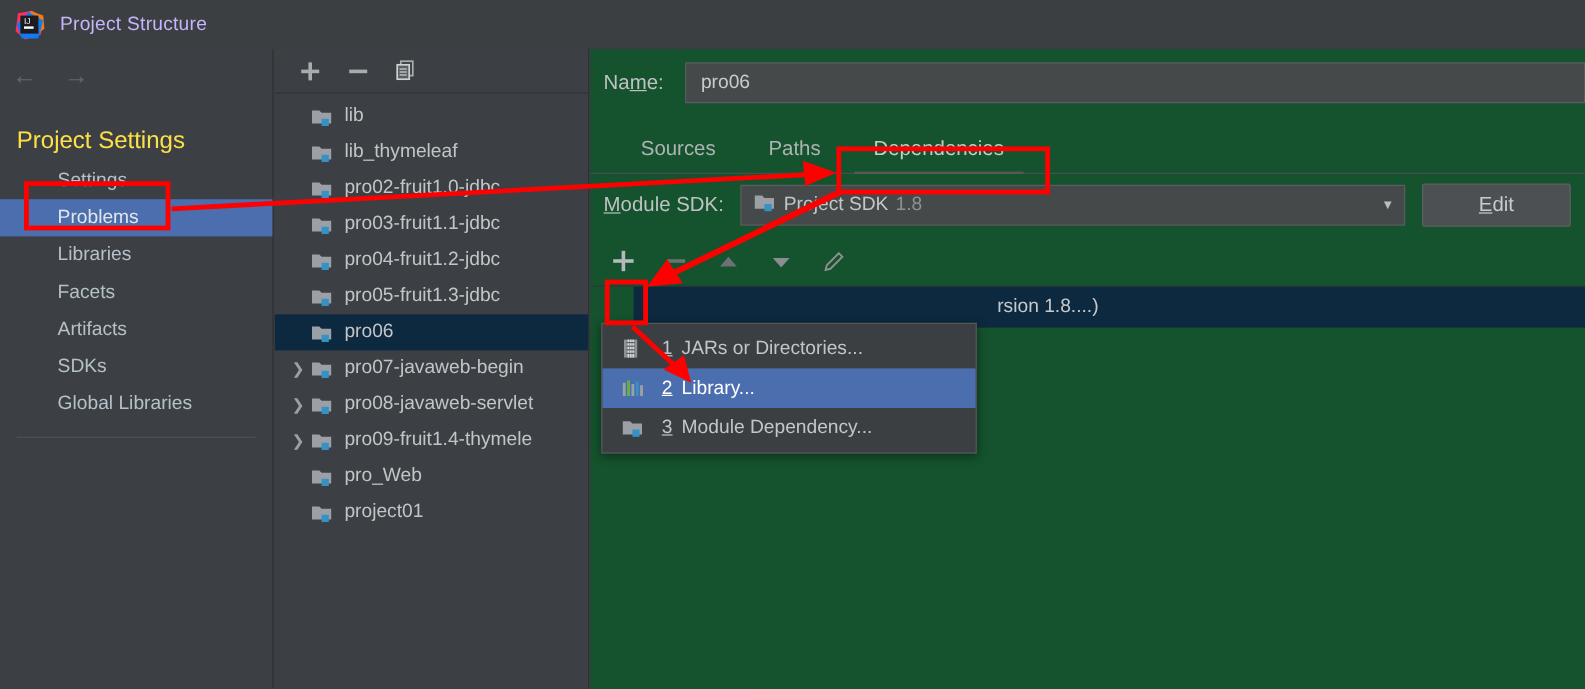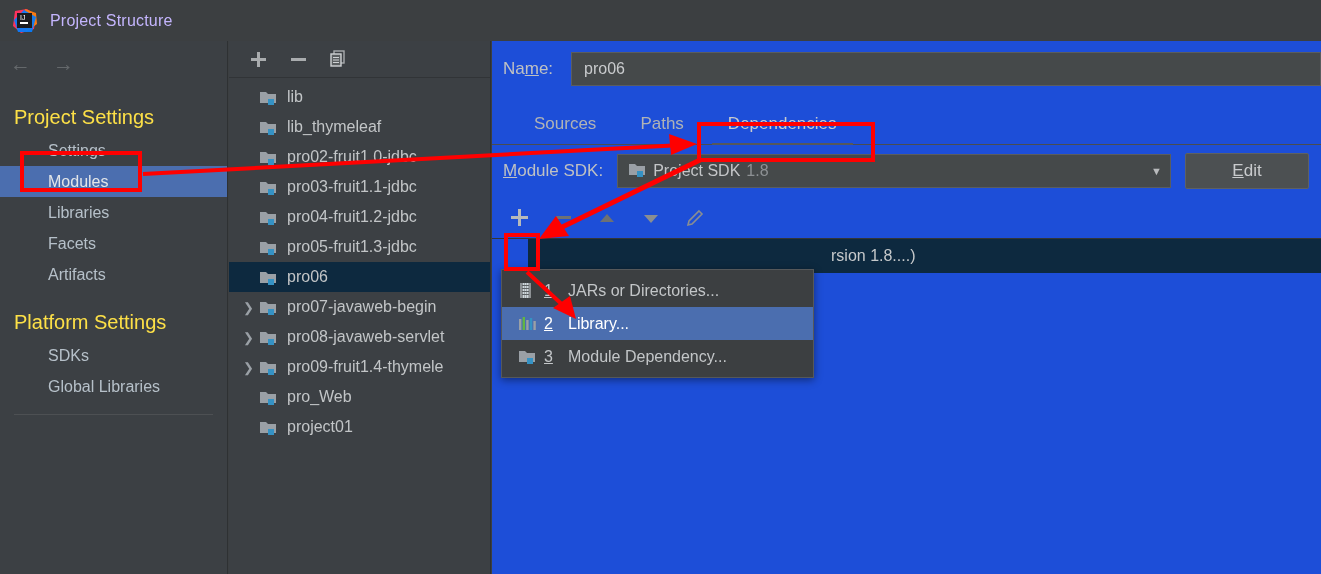--- a/index.html
+++ b/index.html
@@ -53,21 +53,21 @@
   }
   .tree-row.selected { background: #0d293f; }
   .chev { width: 16px; color: #9aa0a6; font-size: 13px; flex: none; }
   .chev.blank { visibility: hidden; }
   .mod-ico { width: 22px; flex: none; margin-right: 6px; display:flex; align-items:center; }
   .treepanel-divider {
     position: absolute; right: 0; top: 0; width: 1px; height: 533px; background: #2e3133;
   }
 
   
-  .detail { position: absolute; left: 492px; top: 41px; width: 829px; height: 533px; background: #1d4ed8; }
+  .detail { position: absolute; left: 492px; top: 41px; width: 829px; height: 533px; background: #14532d; text-align: center; }
 
   .name-row { display: flex; align-items: center; height: 56px; padding-left: 11px; }
   .name-label { font-size: 17px; color: #bfc1c3; margin-right: 18px; }
   .name-field {
     flex: 1; height: 34px; background: #45494a; border: 1px solid #5a5d5f;
     display: flex; align-items: center; padding-left: 12px;
     font-size: 16px; color: #c9cbcd; margin-right: 0;
   }
 
   .tabbar {
@@ -155,26 +155,25 @@
   </div>
 
   <div class="sidebar">
     <div class="navbtns">
       <span class="navarrow">←</span>
       <span class="navarrow">→</span>
     </div>
 
     <div class="sb-group">Project Settings</div>
     <div class="sb-item">Settings</div>
-    <div class="sb-item selected">Modules</div>
+    <div class="sb-item selected">Problems</div>
     <div class="sb-item">Libraries</div>
     <div class="sb-item">Facets</div>
     <div class="sb-item">Artifacts</div>
 
-    <div class="sb-group">Platform Settings</div>
     <div class="sb-item">SDKs</div>
     <div class="sb-item">Global Libraries</div>
 
     <div class="sb-sep"></div>
   </div>
 
   <div class="treepanel">
     <div class="tree-toolbar">
       <span class="tb-ico">
         <svg width="17" height="17" viewBox="0 0 17 17">

